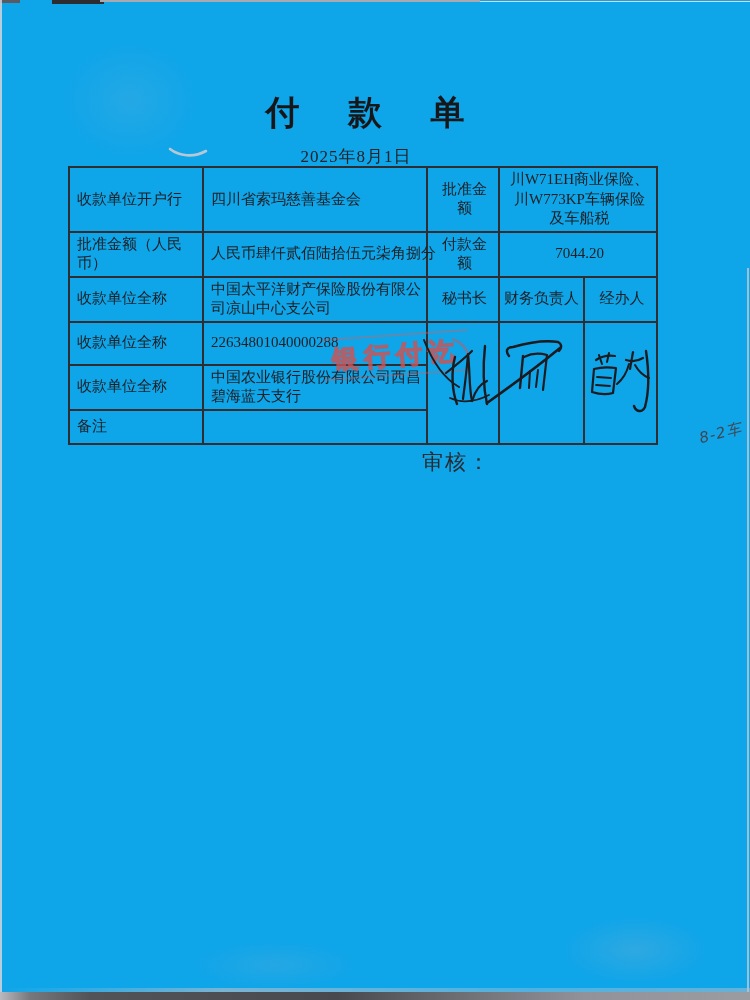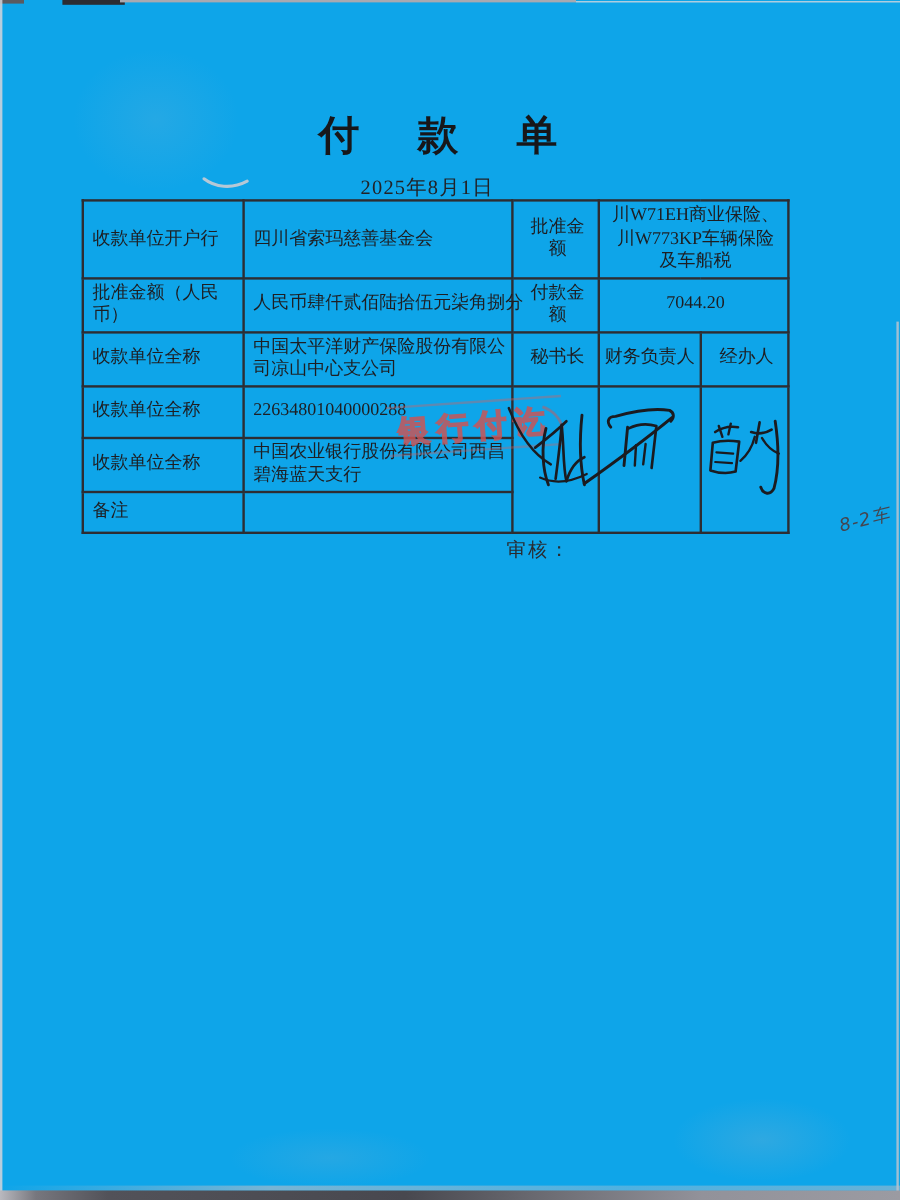--- a/index.html
+++ b/index.html
@@ -30,21 +30,21 @@
     font-size:15px;line-height:1.3;
     padding:2px 4px 2px 7px;vertical-align:middle;
     overflow:visible;
   }
   td.ctr{text-align:center;padding:2px 3px;}
   td.num{font-size:16px;}
   td.nowrap{white-space:nowrap;font-size:14.5px;padding-left:5px;}
   td.sig{padding:0;}
   .review{
     position:absolute;left:422px;top:448px;
-    font-size:16px;letter-spacing:2px;color:#2a2a2e;
+    font-size:21px;letter-spacing:2px;color:#2a2a2e;
   }
   .stamp{
     position:absolute;left:323px;top:334px;width:146px;height:38px;
     transform:rotate(-4deg);
     border-top:2px solid rgba(214,96,96,0.40);
     border-bottom:2px solid rgba(214,96,96,0.34);
     display:flex;align-items:center;justify-content:center;
     pointer-events:none;
   }
   .stamp span{

